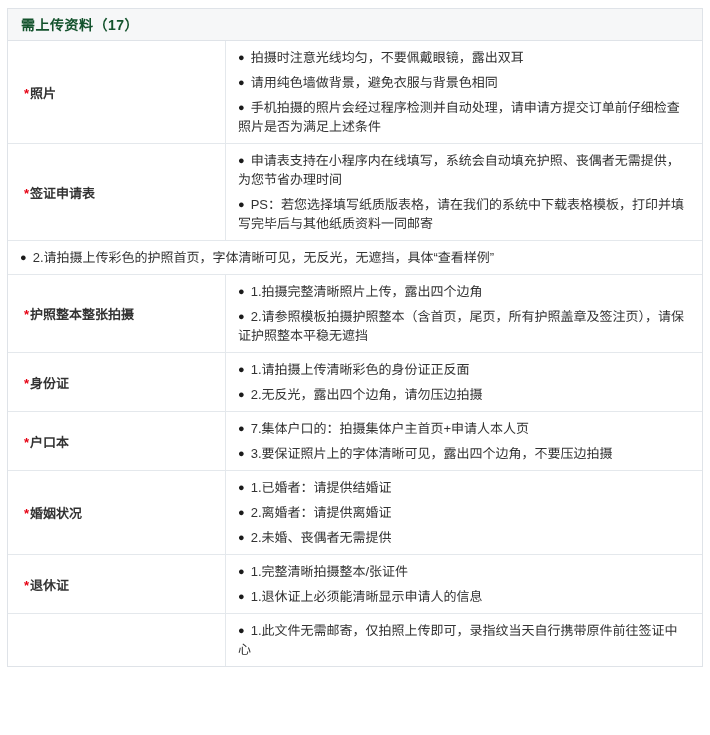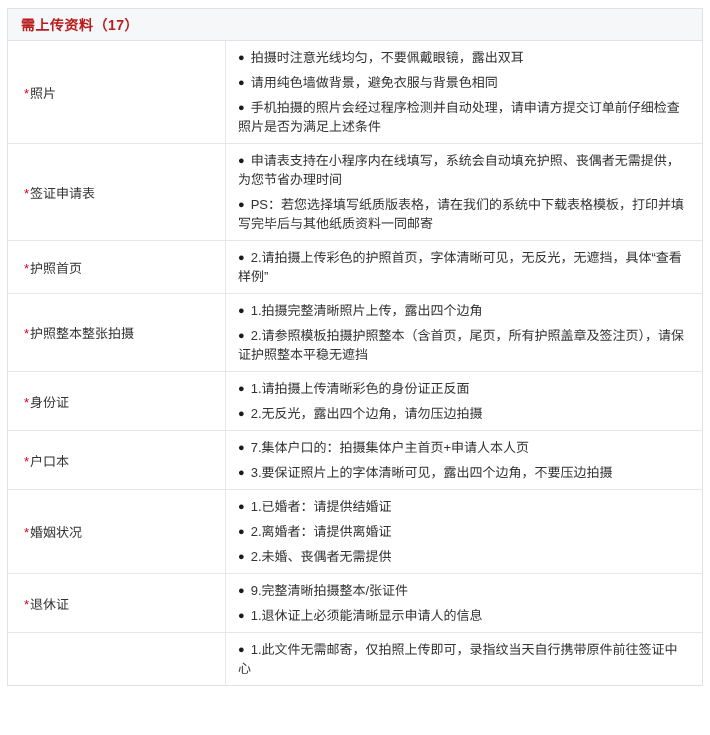--- a/index.html
+++ b/index.html
@@ -18,38 +18,39 @@
     width: 100%;
     border: 1px solid #dfe3e8;
     background: #ffffff;
   }
   .table-header {
     background: #f6f7f8;
     border-bottom: 1px solid #dfe3e8;
     padding: 5px 13px 6px 13px;
     font-size: 14px;
     font-weight: bold;
-    color: #b91c1c;
+    color: #14532d;
     letter-spacing: .5px;
   }
   .t-row {
     display: flex;
     align-items: stretch;
     border-bottom: 1px solid #e4e8ec;
   }
   .t-row:last-child { border-bottom: none; }
   .label-cell {
     width: 218px;
     flex: 0 0 218px;
     border-right: 1px solid #e4e8ec;
     display: flex;
     align-items: center;
     padding: 4px 8px 4px 16px;
     font-size: 13px;
     color: #333333;
+    font-weight: bold;
   }
   .asterisk {
     color: #e60012;
     margin-right: 1px;
     font-size: 13px;
   }
   .content-cell {
     flex: 1 1 auto;
     padding: 4px 14px 4px 12px;
   }
@@ -98,25 +99,20 @@
     </div>
     <div class="content-cell">
       <ul class="req-list">
               <li><span class="bullet">●</span><span>申请表支持在小程序内在线填写，系统会自动填充护照、丧偶者无需提供，为您节省办理时间</span></li>
               <li><span class="bullet">●</span><span>PS：若您选择填写纸质版表格，请在我们的系统中下载表格模板，打印并填写完毕后与其他纸质资料一同邮寄</span></li>
             </ul>
     </div>
   </div>
 
   <div class="t-row">
-    <div class="label-cell">
-      <span>
-        <span class="asterisk">*</span><span>护照首页</span>
-      </span>
-    </div>
     <div class="content-cell">
       <ul class="req-list">
               <li><span class="bullet">●</span><span>2.请拍摄上传彩色的护照首页，字体清晰可见，无反光，无遮挡，具体“查看样例”</span></li>
             </ul>
     </div>
   </div>
 
   <div class="t-row">
     <div class="label-cell">
       <span>
@@ -175,21 +171,21 @@
   </div>
 
   <div class="t-row">
     <div class="label-cell">
       <span>
         <span class="asterisk">*</span><span>退休证</span>
       </span>
     </div>
     <div class="content-cell">
       <ul class="req-list">
-              <li><span class="bullet">●</span><span>9.完整清晰拍摄整本/张证件</span></li>
+              <li><span class="bullet">●</span><span>1.完整清晰拍摄整本/张证件</span></li>
               <li><span class="bullet">●</span><span>1.退休证上必须能清晰显示申请人的信息</span></li>
             </ul>
     </div>
   </div>
 
   <div class="t-row">
     <div class="label-cell">
       
     </div>
     <div class="content-cell">

